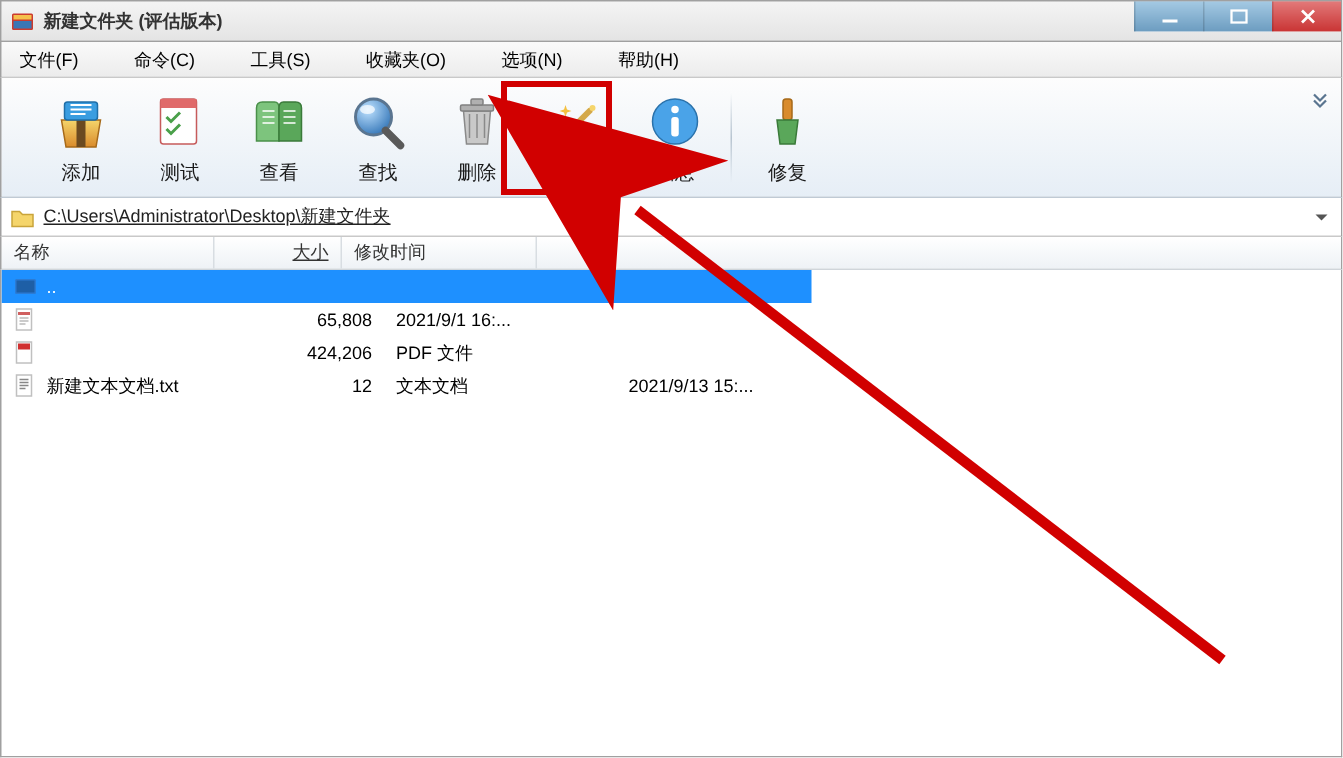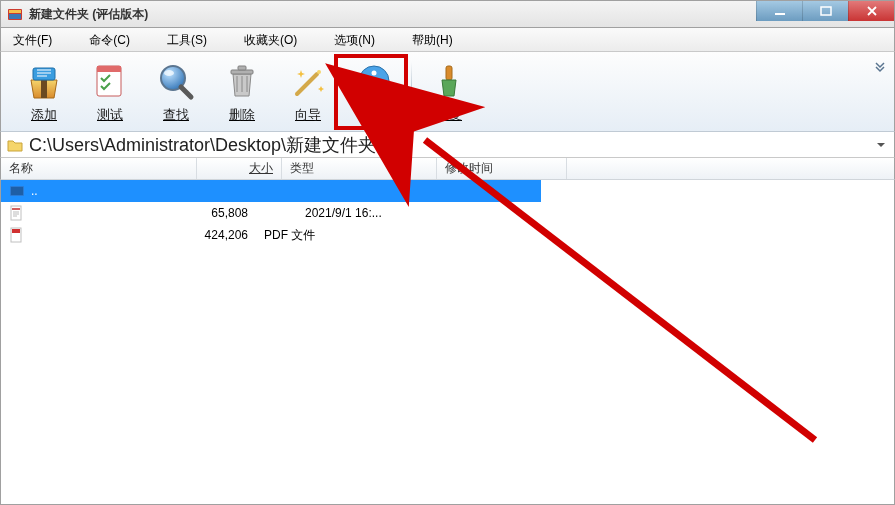--- a/index.html
+++ b/index.html
@@ -13,51 +13,51 @@
 .winbtn { width: 46px; height: 20px; display: flex; align-items: center; justify-content: center; border-left: 1px solid rgba(0,0,0,0.15); }
 .btn-min, .btn-max { background: linear-gradient(to bottom, #a4c9e3, #6c9cc0); }
 .btn-close { background: linear-gradient(to bottom, #e27979, #c93434); }
 .winbtn svg { width: 12px; height: 10px; }
 
 
 .menubar { height: 24px; background: linear-gradient(to bottom,#fafafa,#ececec); border-left:1px solid #a0a0a0; border-right:1px solid #a0a0a0; border-bottom:1px solid #c9c9c9; display: flex; align-items: flex-end; padding: 0 6px; gap: 25px; }
 .menuitem { padding: 2px 6px; cursor: default; }
 
 
-.toolbar { height: 80px; background: linear-gradient(to bottom,#fdfdfd,#e6eef6); border-left:1px solid #a0a0a0; border-right:1px solid #a0a0a0; border-bottom:1px solid #c0cad4; display: flex; align-items: center; padding: 0 10px; position: relative; text-decoration: underline; }
+.toolbar { height: 80px; background: linear-gradient(to bottom,#fdfdfd,#e6eef6); border-left:1px solid #a0a0a0; border-right:1px solid #a0a0a0; border-bottom:1px solid #c0cad4; display: flex; align-items: center; padding: 0 20px; position: relative; }
 .tbtn { width: 66px; height: 72px; display: flex; flex-direction: column; align-items: center; justify-content: center; gap: 4px; border-radius: 3px; }
 .tbtn .ticon { width: 42px; height: 42px; display:flex; align-items:center; justify-content:center; }
 .tbtn .tlabel { color:#1a1a1a; font-size: 13px; }
 .tsep { width:1px; height:60px; background: linear-gradient(to bottom, transparent, #b7c4d0, transparent); margin: 0 4px;}
 .highlight-box { position:absolute; border:4px solid #d10000; pointer-events:none; }
 .toolbar .chev { width:16px; height:16px; position:absolute; right:6px; top:6px; }
 
 
 .addressbar { height: 26px; border-left:1px solid #a0a0a0; border-right:1px solid #a0a0a0; border-bottom:1px solid #c9c9c9; background:#fff; display:flex; align-items:center; padding:0 6px; gap:6px; }
 .addressbar .folder-icon{ width:16px; height:16px; }
-.addressbar .path { flex:1; font-size:18px; color:#222; }
+.addressbar .path { flex:1; font-size:12px; color:#222;text-decoration:underline; }
 .addressbar .dd { width:14px; height:14px; }
 
 
 .listhdr { height:22px; background: linear-gradient(to bottom,#ffffff,#eef2f6); border-left:1px solid #a0a0a0; border-right:1px solid #a0a0a0; border-bottom:1px solid #d0d5da; display:flex; align-items:center; }
 .col { height:100%; display:flex; align-items:center; padding:0 8px; border-right:1px solid #d8dde2; color:#333; }
-.col-name { width:196px;text-align:center; }
+.col-name { width:142px;text-align:center; }
 .col-size { width:85px; justify-content:flex-end;text-decoration:underline; }
 .col-type { width:155px; }
 .col-date { width:130px; }
 
 
 .listbody { height: calc(505px - 28px - 24px - 80px - 26px - 22px); border-left:1px solid #a0a0a0; border-right:1px solid #a0a0a0; border-bottom:1px solid #a0a0a0; background:#fff; overflow:hidden; position:relative; }
 .row { height:22px; display:flex; align-items:center; }
 .row.selected { background:#1e90ff; color:#fff; }
 .cell { padding:0 8px; display:flex; align-items:center; gap:6px; overflow:hidden; white-space:nowrap; }
 .cell-name { width:170px; }
 .cell-size { width:85px; justify-content:flex-end; }
 .cell-type { width:155px; }
-.cell-date { width:130px;margin-left:41px; }
+.cell-date { width:130px; }
 .file-icon { width:16px; height:16px; flex-shrink:0; }
 
 
 .arrow-layer { position:absolute; left:0; top:0; width:895px; height:505px; pointer-events:none; }
 </style>
 </head>
 <body>
 
 <div class="titlebar">
   <span class="app-icon">
@@ -121,20 +121,31 @@
           <rect x="8" y="6" width="24" height="6" fill="#e06a6a"></rect>
           <path d="M12 18 l3 3 l6 -6" stroke="#4aa04a" stroke-width="2" fill="none"></path>
           <path d="M12 26 l3 3 l6 -6" stroke="#4aa04a" stroke-width="2" fill="none"></path>
         </svg>
     </span>
     <span class="tlabel">测试</span>
   </div>
   <div class="tbtn">
     <span class="ticon">
       <svg viewBox="0 0 42 42">
+          <path d="M6 34 L6 12 Q6 8 10 8 L18 8 Q21 8 21 12 L21 34 Z" fill="#7dc47d" stroke="#4a904a"></path>
+          <path d="M36 34 L36 12 Q36 8 32 8 L24 8 Q21 8 21 12 L21 34 Z" fill="#5aa75a" stroke="#3a7a3a"></path>
+          <path d="M10 14 h8 M10 18 h8 M10 22 h8" stroke="#fff" stroke-width="1"></path>
+          <path d="M24 14 h8 M24 18 h8 M24 22 h8" stroke="#fff" stroke-width="1"></path>
+        </svg>
+    </span>
+    <span class="tlabel">查看</span>
+  </div>
+  <div class="tbtn">
+    <span class="ticon">
+      <svg viewBox="0 0 42 42">
           <defs>
             <radialGradient id="rg" cx="0.35" cy="0.3" r="0.8">
               <stop offset="0" stop-color="#bfe2ff"></stop>
               <stop offset="1" stop-color="#2b6fb3"></stop>
             </radialGradient>
           </defs>
           <circle cx="18" cy="18" r="12" fill="url(#rg)" stroke="#5a7590" stroke-width="2"></circle>
           <ellipse cx="14" cy="13" rx="5" ry="3" fill="#fff" opacity="0.7"></ellipse>
           <path d="M26 27 L36 37" stroke="#5a5a5a" stroke-width="5" stroke-linecap="round"></path>
         </svg>
@@ -202,21 +213,20 @@
   <span class="dd">
     <svg viewBox="0 0 14 14">
         <path d="M3 5 l4 4 l4 -4 Z" fill="#555"></path>
       </svg>
   </span>
 </div>
 
 <div class="listhdr">
   <div class="col col-name">名称</div>
   <div class="col col-size">大小</div>
-  <div class="col col-type">类型</div>
   <div class="col col-date">修改时间</div>
 </div>
 
 <div class="listbody">
 
   <div class="row selected" style="width:540px;">
     <div class="cell cell-name">
       <span class="file-icon">
         <svg viewBox="0 0 16 16">
             <rect x="1" y="3" width="14" height="10" rx="1" fill="#2b7bd4"></rect>
@@ -249,20 +259,34 @@
             <rect x="2" y="1" width="10" height="14" fill="#fff" stroke="#c0c0c0"></rect>
             <rect x="3" y="2" width="8" height="4" fill="#d03030"></rect>
           </svg>
       </span>
       <span></span>
     </div>
     <div class="cell cell-size">424,206</div>
     <div class="cell cell-type">PDF 文件</div>
   </div>
 
+  <div class="row">
+    <div class="cell cell-name">
+      <span class="file-icon">
+        <svg viewBox="0 0 16 16">
+            <rect x="2" y="1" width="10" height="14" fill="#fff" stroke="#c0c0c0"></rect>
+            <path d="M4 4 h6 M4 6 h6 M4 8 h6 M4 10 h4" stroke="#888"></path>
+          </svg>
+      </span>
+      <span>新建文本文档.txt</span>
+    </div>
+    <div class="cell cell-size">12</div>
+    <div class="cell cell-type">文本文档</div>
+    <div class="cell cell-date">2021/9/13 15:...</div>
+  </div>
 
 </div>
 
 <svg class="arrow-layer" viewBox="0 0 895 505">
   <defs>
     <marker id="ahead" markerWidth="22" markerHeight="18" refX="4" refY="9" orient="auto">
       <path d="M0 0 L22 9 L0 18 L6 9 Z" fill="#d10000"></path>
     </marker>
   </defs>
   <line x1="815" y1="440" x2="425" y2="140" stroke="#d10000" stroke-width="7" marker-end="url(#ahead)"></line>

